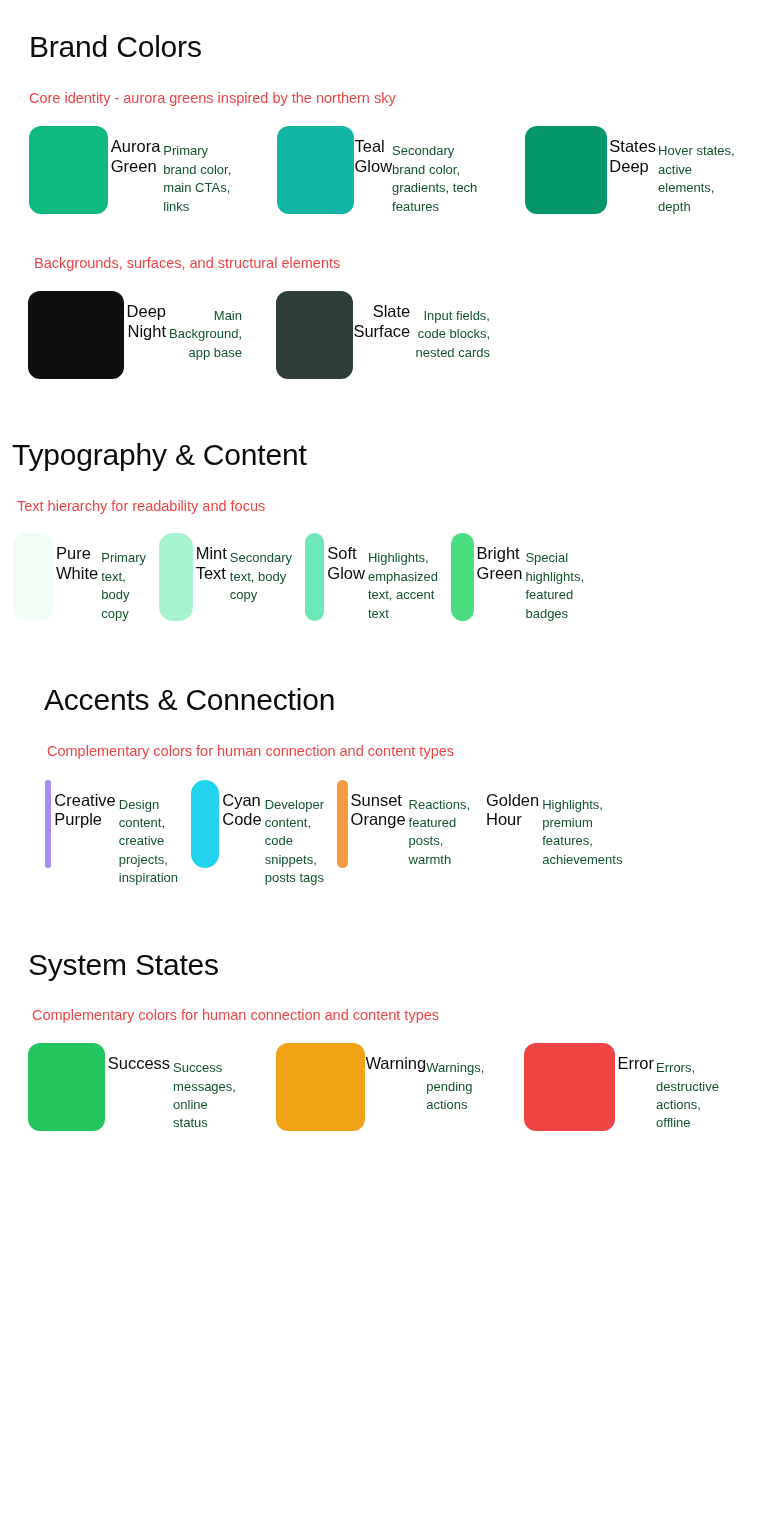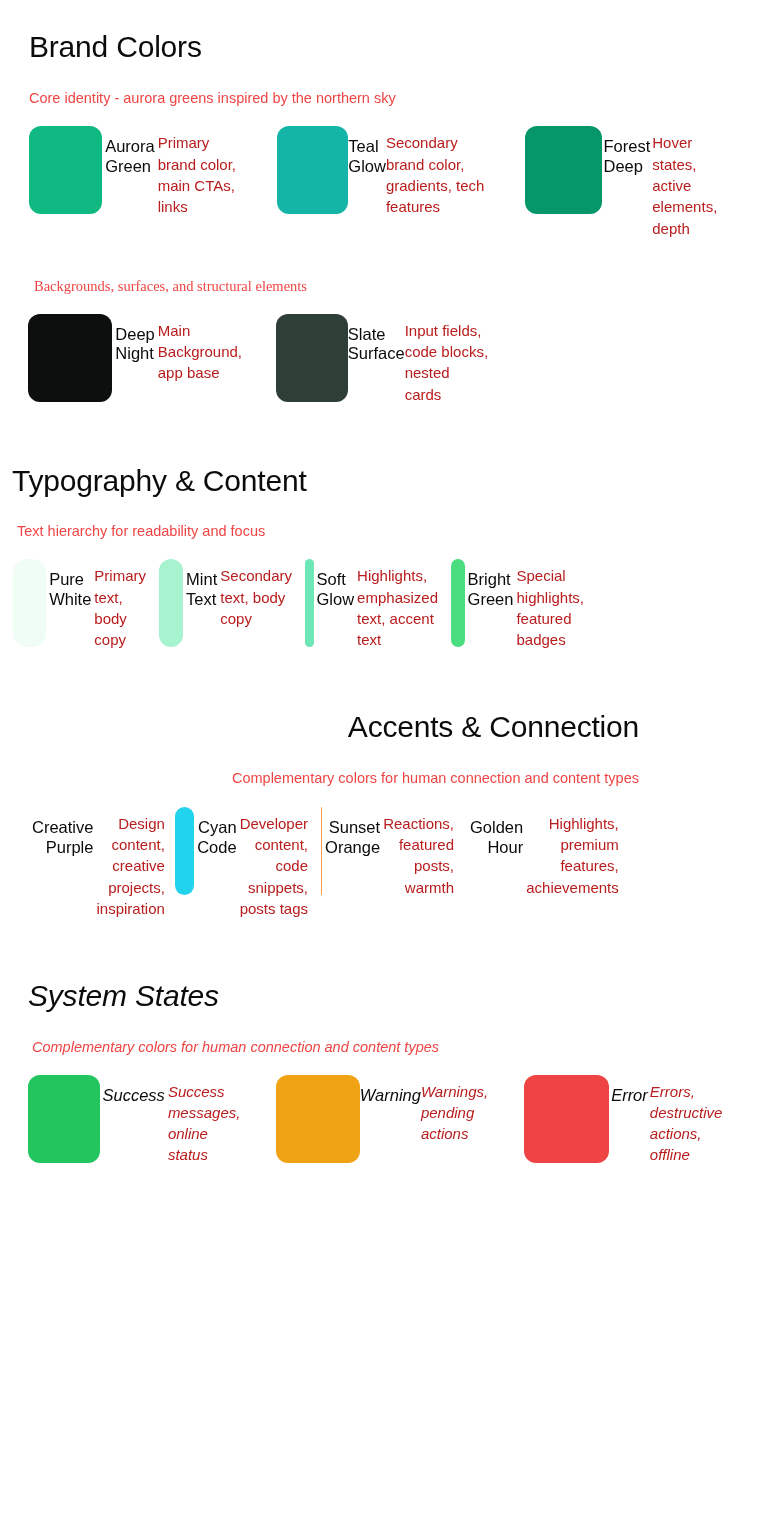--- a/index.html
+++ b/index.html
@@ -59,46 +59,46 @@
 
   .swatch-name {
     font-size: 16.5px;
     font-weight: 400;
     color: #0b0b0b;
     line-height: 1.2;
     margin-top: 11px;
   }
 
   .swatch-desc {
-    font-size: 15px;
-    font-weight: 400;
-    color: #b91c1c;
+    font-size: 13px;
+    font-weight: 400;
+    color: #14532d;
     line-height: 1.42;
-    margin-top: 6px;
+    margin-top: 16px;
   }
 
   
   #section-brand            { padding-left: 29px; margin-bottom: 0; }
   #section-brand .section-subtitle { margin-top: 24px; }
   #section-brand .swatch-row { margin-top: 19px; }
 
   #section-ui               { padding-left: 22px; margin-top: 38px; }
   #section-ui .section-title { padding-left: 6px; }
-  #section-ui .section-subtitle { margin-top: 23px; padding-left: 12px; font-family: Liberation Serif, serif; }
-  #section-ui .swatch-row   { margin-top: 18px; padding-left: 6px; }
+  #section-ui .section-subtitle { margin-top: 23px; padding-left: 12px; }
+  #section-ui .swatch-row   { margin-top: 18px; padding-left: 6px; text-align: right; }
 
   #section-typography       { padding-left: 12px; margin-top: 59px; }
   #section-typography .section-subtitle { margin-top: 24px; padding-left: 5px; }
   #section-typography .swatch-row { margin-top: 18px; padding-left: 1px; }
 
-  #section-accents          { padding-left: 28px; margin-top: 60px; text-align: right; }
+  #section-accents          { padding-left: 44px; margin-top: 60px; }
   #section-accents .section-subtitle { margin-top: 24px; padding-left: 3px; }
   #section-accents .swatch-row { margin-top: 19px; padding-left: 1px; }
 
-  #section-system           { padding-left: 28px; margin-top: 60px; font-style: italic; }
+  #section-system           { padding-left: 28px; margin-top: 60px; }
   #section-system .section-subtitle { margin-top: 24px; padding-left: 4px; }
   #section-system .swatch-row { margin-top: 18px; padding-left: 0px; }
 
   
   .cols-3 .swatch-card:nth-child(1) .swatch-name,
   .cols-3 .swatch-card:nth-child(1) .swatch-desc { padding-left: 3px; }
   .cols-3 .swatch-card:nth-child(2) .swatch-name,
   .cols-3 .swatch-card:nth-child(2) .swatch-desc { padding-left: 0px; }
   .cols-3 .swatch-card:nth-child(3) .swatch-name,
   .cols-3 .swatch-card:nth-child(3) .swatch-desc { padding-left: 2px; }
@@ -120,21 +120,21 @@
         <div class="swatch-name">Aurora Green</div>
         <div class="swatch-desc">Primary brand color, main CTAs, links</div>
       </div>
       <div class="swatch-card">
         <div class="swatch-chip" style="background-color: rgb(20, 180, 166);"></div>
         <div class="swatch-name">Teal Glow</div>
         <div class="swatch-desc">Secondary brand color, gradients, tech features</div>
       </div>
       <div class="swatch-card">
         <div class="swatch-chip" style="background-color: rgb(5, 150, 105);"></div>
-        <div class="swatch-name">Forest Deep</div>
+        <div class="swatch-name">States Deep</div>
         <div class="swatch-desc">Hover states, active elements, depth</div>
       </div>
     </div>
   </section>
 
   <section class="section" id="section-ui">
     <p class="section-subtitle">Backgrounds, surfaces, and structural elements</p>
     <div class="swatch-row cols-3">
       <div class="swatch-card">
         <div class="swatch-chip" style="background-color: rgb(13, 15, 14);"></div>

